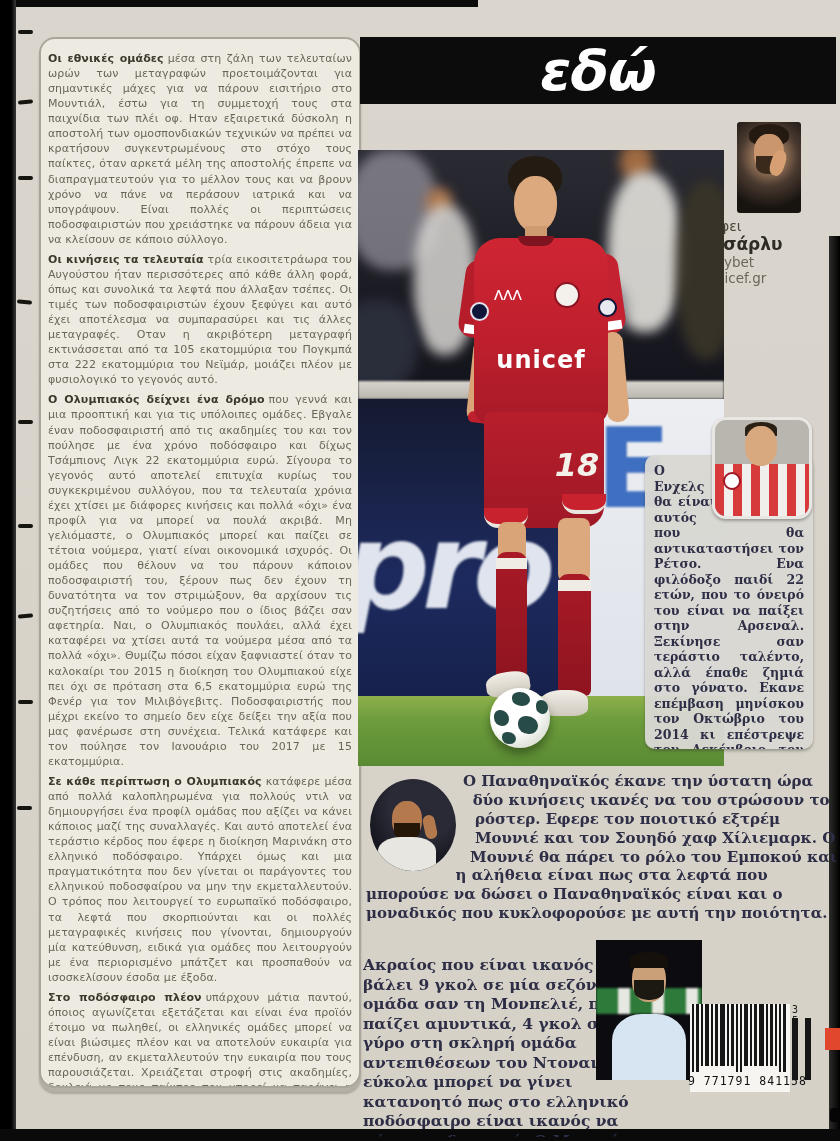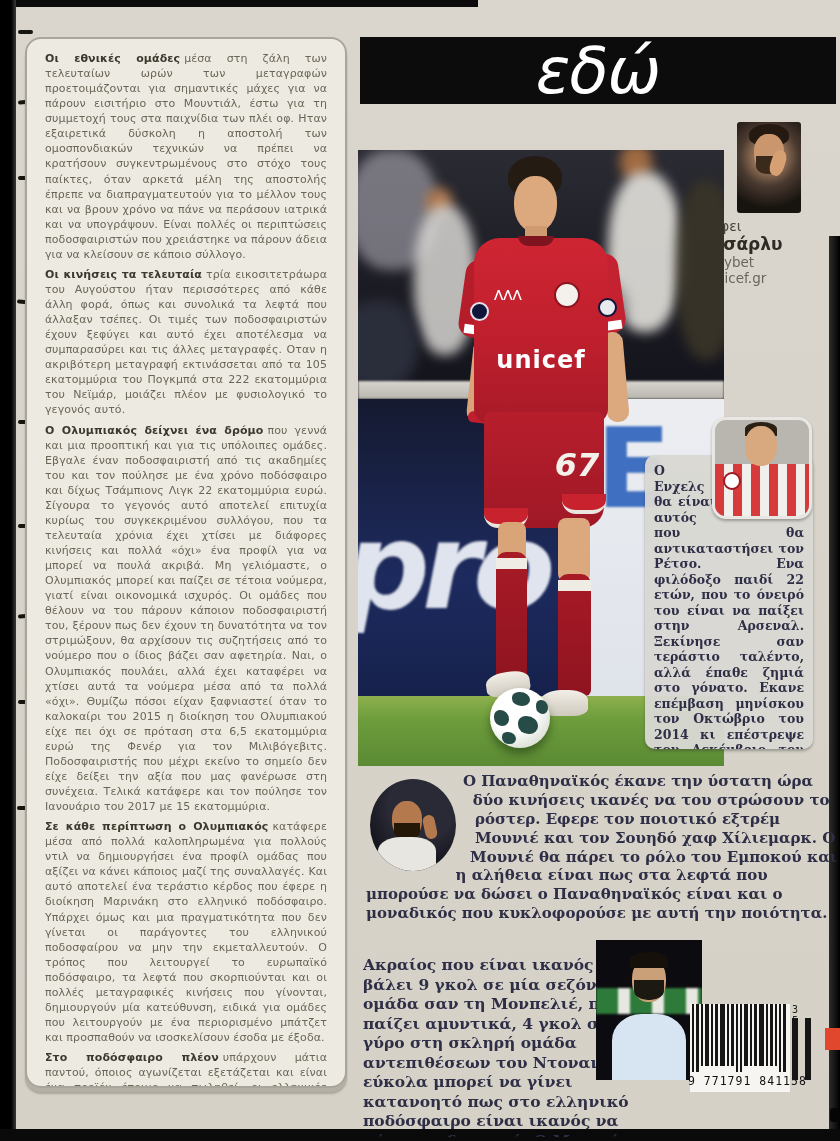--- a/index.html
+++ b/index.html
@@ -11,31 +11,31 @@
   
   .edge-top{left:0;top:0;width:478px;height:7px;background:#0b0b0b;}
   .edge-left{left:0;top:0;width:16px;height:1141px;background:linear-gradient(90deg,#000 70%,#3a3a38 100%);}
   .edge-bottom{left:0;top:1129px;width:840px;height:12px;background:#0a0a0a;}
   .edge-right{left:829px;top:236px;width:11px;height:905px;background:linear-gradient(90deg,#2c2c2a,#000);}
   .binder-mark{width:15px;height:4px;background:#15140f;border-radius:2px;}
   .reg-red{left:825px;top:1028px;width:15px;height:22px;background:#e1472c;}
   .dot-black{left:830px;top:1108px;width:10px;height:14px;background:#050505;border-radius:3px;}
 
   
-  .article-box{left:25px;top:37px;width:322px;height:1051px;background:#edeae1;
+  .article-box{left:39px;top:37px;width:322px;height:1051px;background:#edeae1;
     border:2px solid #aaa59a;border-radius:16px;box-shadow:0 4px 0 #b5b0a5,0 6px 2px rgba(90,85,75,.35);
-    padding:12px 18px;box-sizing:border-box;overflow:hidden;}
+    padding:12px 7px;box-sizing:border-box;overflow:hidden;}
   .article-box p{margin:0 0 5px 0;font-size:11px;line-height:1.37;color:#6b6557;
     text-align:justify;letter-spacing:.1px;}
   .article-box .lead{font-weight:bold;color:#3c382e;margin-right:4px;}
 
   
   .headline{left:360px;top:37px;width:476px;height:67px;background:#0c0c0c;color:#fff;
     display:flex;align-items:center;justify-content:center;white-space:nowrap;}
-  .headline .h-big{font-size:64px;font-weight:normal;font-style:italic;letter-spacing:-1px;}
+  .headline .h-big{font-size:56px;font-weight:bold;font-style:italic;letter-spacing:-1px;}
   .headline .h-mid{font-size:27px;font-weight:bold;font-style:italic;margin:6px 10px 0 8px;}
 
   
   .author-photo{left:737px;top:122px;width:64px;height:91px;border-radius:3px;overflow:hidden;
     background:radial-gradient(circle at 50% 38%,#8a6a52 0 26%,#4a3a30 45%,#17130f 80%);}
   .author-photo .hair{position:absolute;left:12px;top:2px;width:40px;height:22px;border-radius:50% 50% 40% 40%;background:#241a12;}
   .author-photo .face{position:absolute;left:17px;top:12px;width:30px;height:38px;border-radius:45%;background:#c9966e;}
   .author-photo .beard{position:absolute;left:19px;top:34px;width:26px;height:18px;border-radius:0 0 45% 45%;background:#3a2a1c;}
   .author-photo .hand{position:absolute;left:34px;top:28px;width:14px;height:26px;border-radius:40%;background:#d6a072;transform:rotate(18deg);}
   .author-credit{left:694px;top:218px;width:120px;color:#4a463e;}
@@ -214,21 +214,21 @@
     <div class="ph shirt"></div>
     <div class="ph collar"></div>
     <div class="ph adidas">⋀⋀⋀</div>
     <div class="ph crest"></div>
     <div class="ph ucl-badge-l"></div>
     <div class="ph ucl-badge-r"></div>
     <div class="ph sponsor">unicef</div>
     <div class="ph shorts"></div>
     <div class="ph shorts-hem"></div>
     <div class="ph shorts-hem2"></div>
-    <div class="ph shorts-number">67</div>
+    <div class="ph shorts-number">18</div>
     <div class="ph leg-l"></div>
     <div class="ph leg-r"></div>
     <div class="ph sock sock-l">
         <div class="sock-band"></div>
       </div>
     <div class="ph sock sock-r">
         <div class="sock-band"></div>
       </div>
     <div class="ph boot boot-l"></div>
     <div class="ph boot boot-r"></div>

